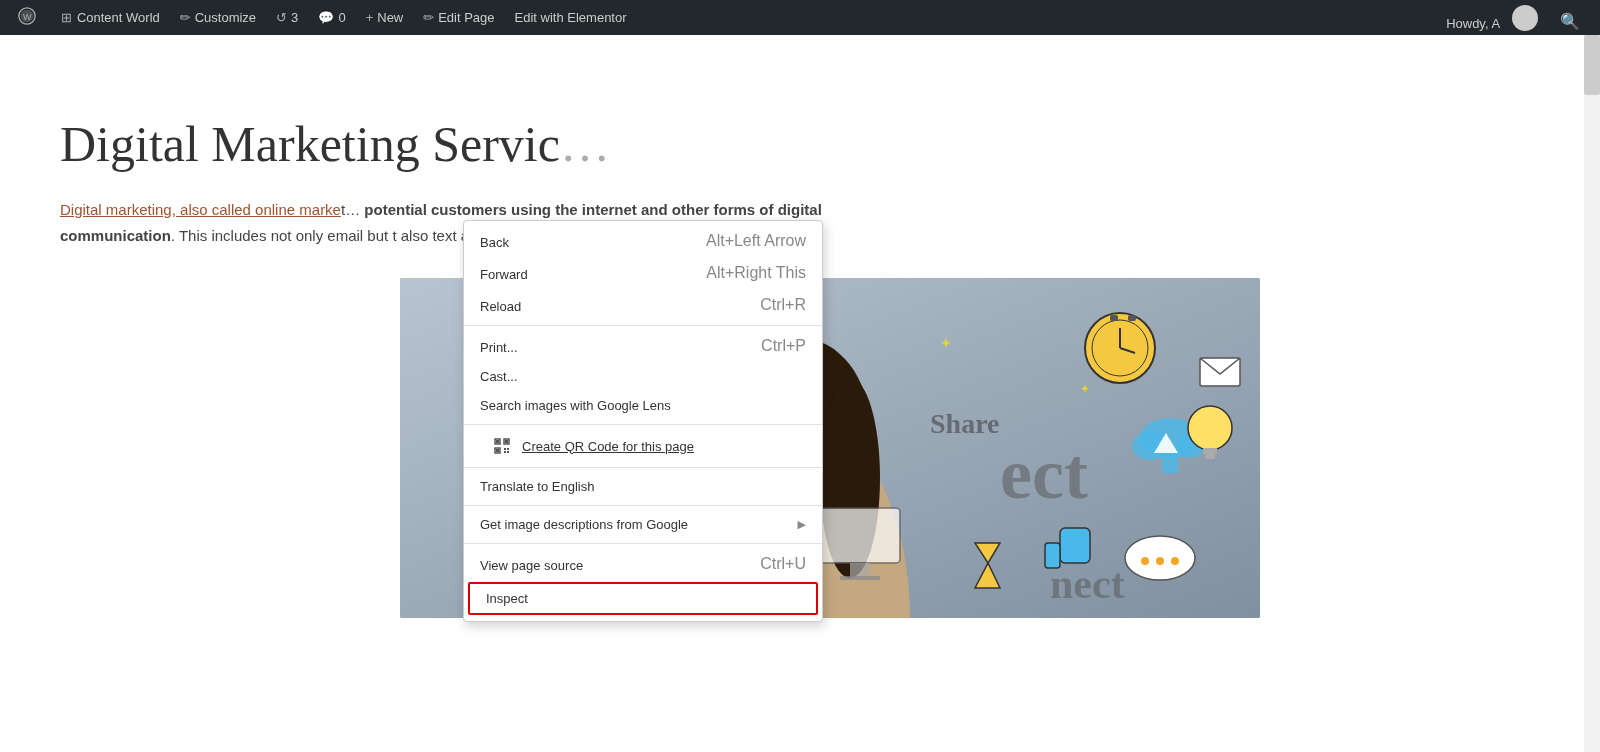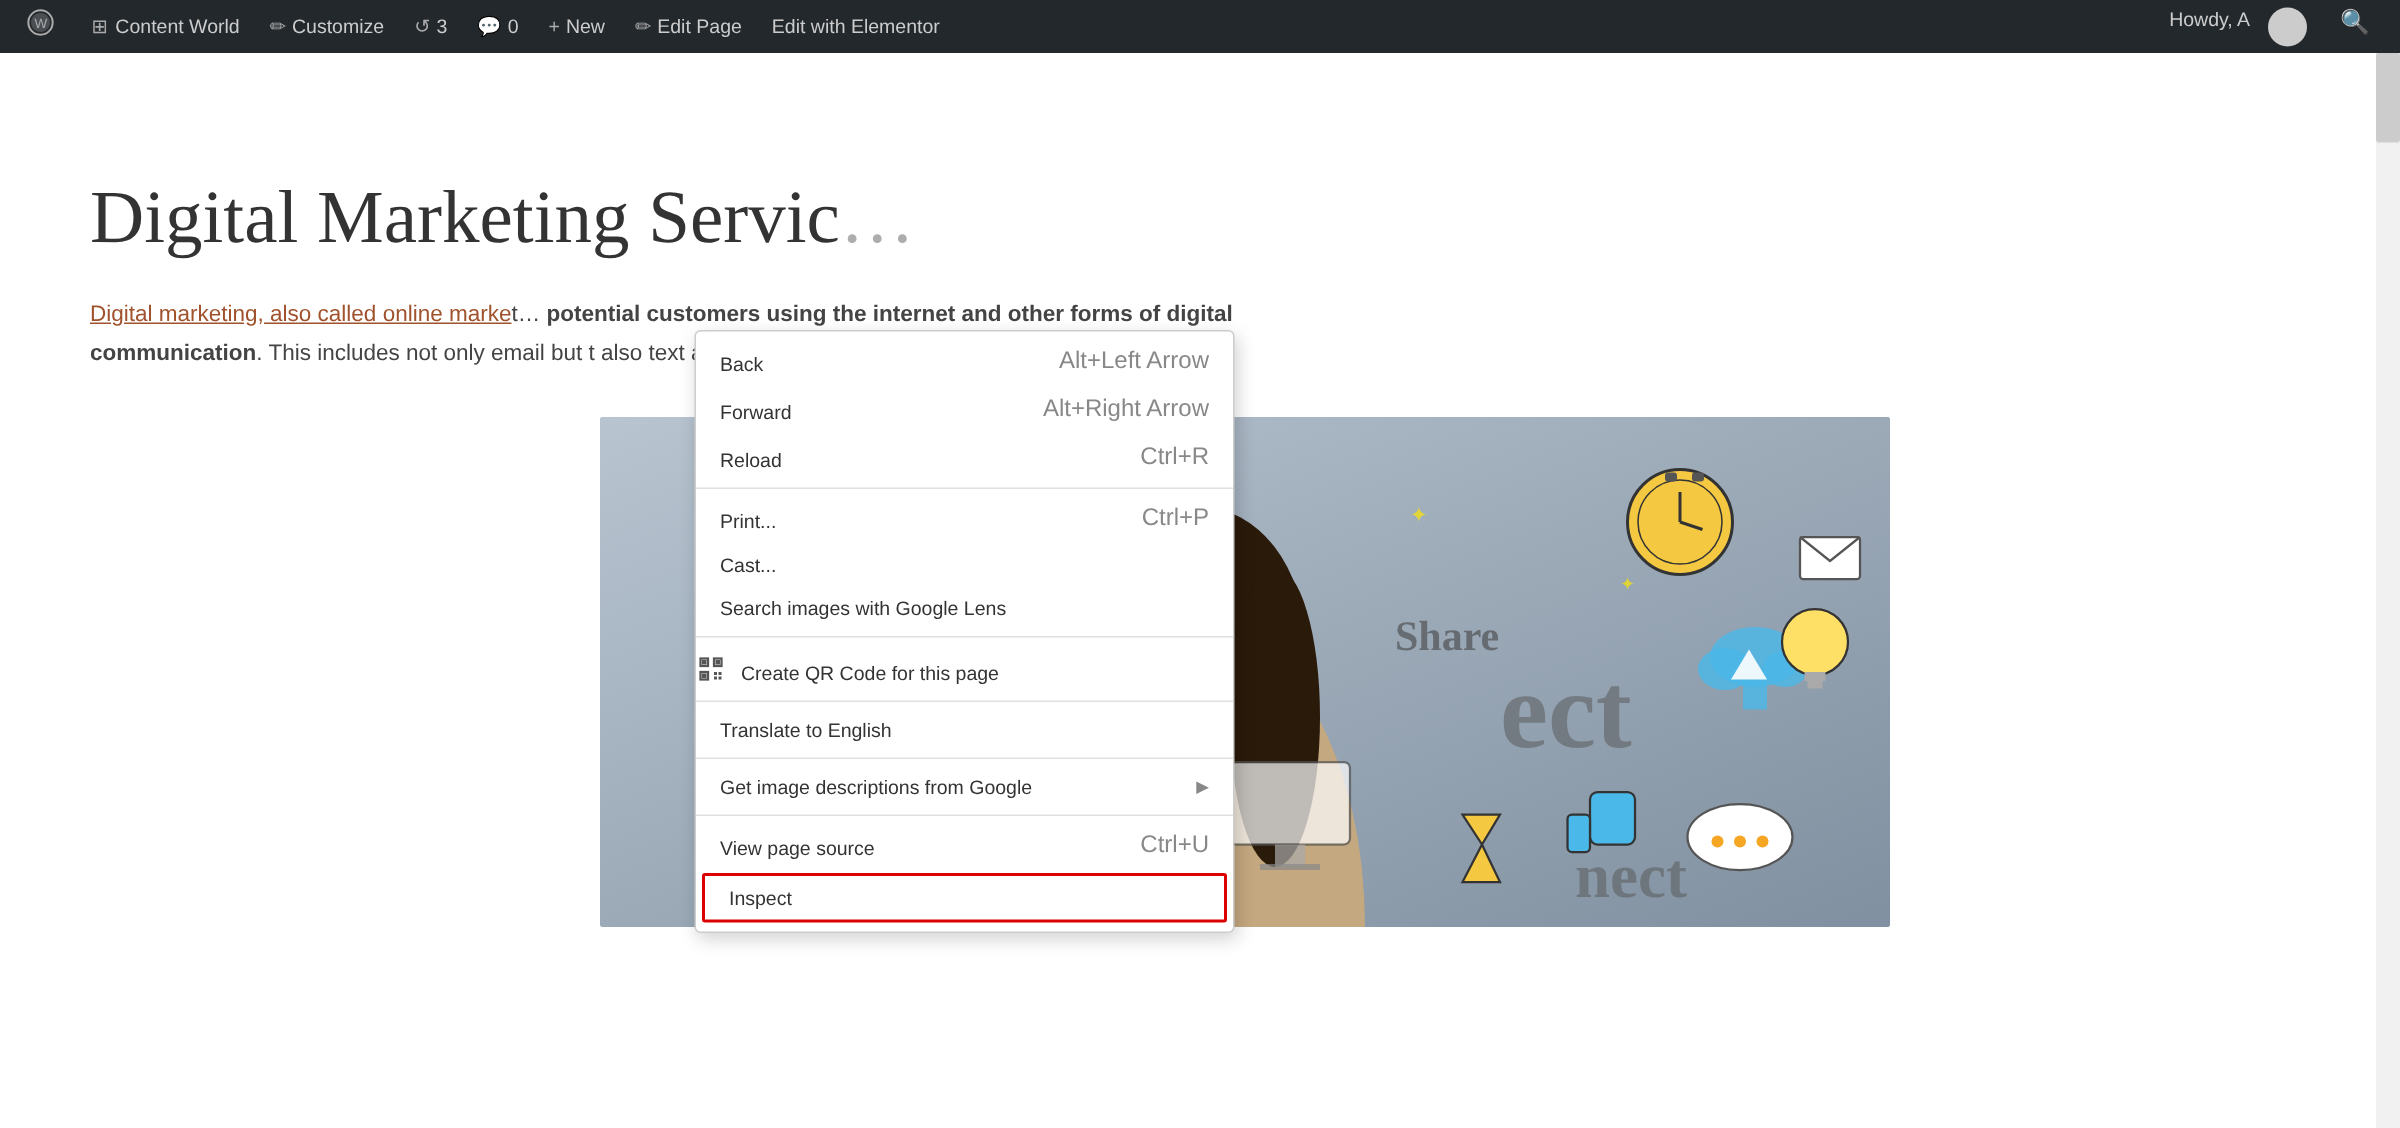--- a/index.html
+++ b/index.html
@@ -26,21 +26,21 @@
       padding: 0 10px;
       height: 35px;
       cursor: pointer;
       white-space: nowrap;
       text-decoration: none;
     }
     .adminbar-item .icon { margin-right: 5px; font-size: 16px; }
     .adminbar-right {
       margin-left: auto;
       display: flex;
-      align-items: flex-start;
+      align-items: flex-end;
       color: #ccc;
       font-size: 13px;
     }
     .adminbar-right .search-icon {
       padding: 0 12px;
       cursor: pointer;
       font-size: 15px;
     }
     .adminbar-avatar {
       width: 26px;
@@ -114,24 +114,25 @@
       white-space: nowrap;
     }
     .ctx-item .shortcut { color: #888; font-size: 16px; }
     .ctx-separator {
       height: 1px;
       background: #e0e0e0;
       margin: 4px 0;
     }
     .ctx-item-with-icon {
       display: flex;
-      align-items: flex-end;
-      padding: 7px 0;
+      align-items: center;
+      padding: 7px 28px;
       color: #333;
       cursor: pointer;
+      text-decoration: underline;
     }
     .ctx-item-with-icon .ctx-icon {
       width: 20px;
       height: 20px;
       margin-right: 10px;
       display: flex;
       align-items: center;
       justify-content: center;
       flex-shrink: 0;
     }
@@ -330,21 +331,21 @@
 
   <div id="context-menu">
 
     <div class="ctx-item">
       <span>Back</span>
       <span class="shortcut">Alt+Left Arrow</span>
     </div>
 
     <div class="ctx-item">
       <span>Forward</span>
-      <span class="shortcut">Alt+Right Arrow</span>
+      <span class="shortcut">Alt+Right This</span>
     </div>
 
     <div class="ctx-item">
       <span>Reload</span>
       <span class="shortcut">Ctrl+R</span>
     </div>
     <div class="ctx-separator"></div>
 
 
     <div class="ctx-item">

